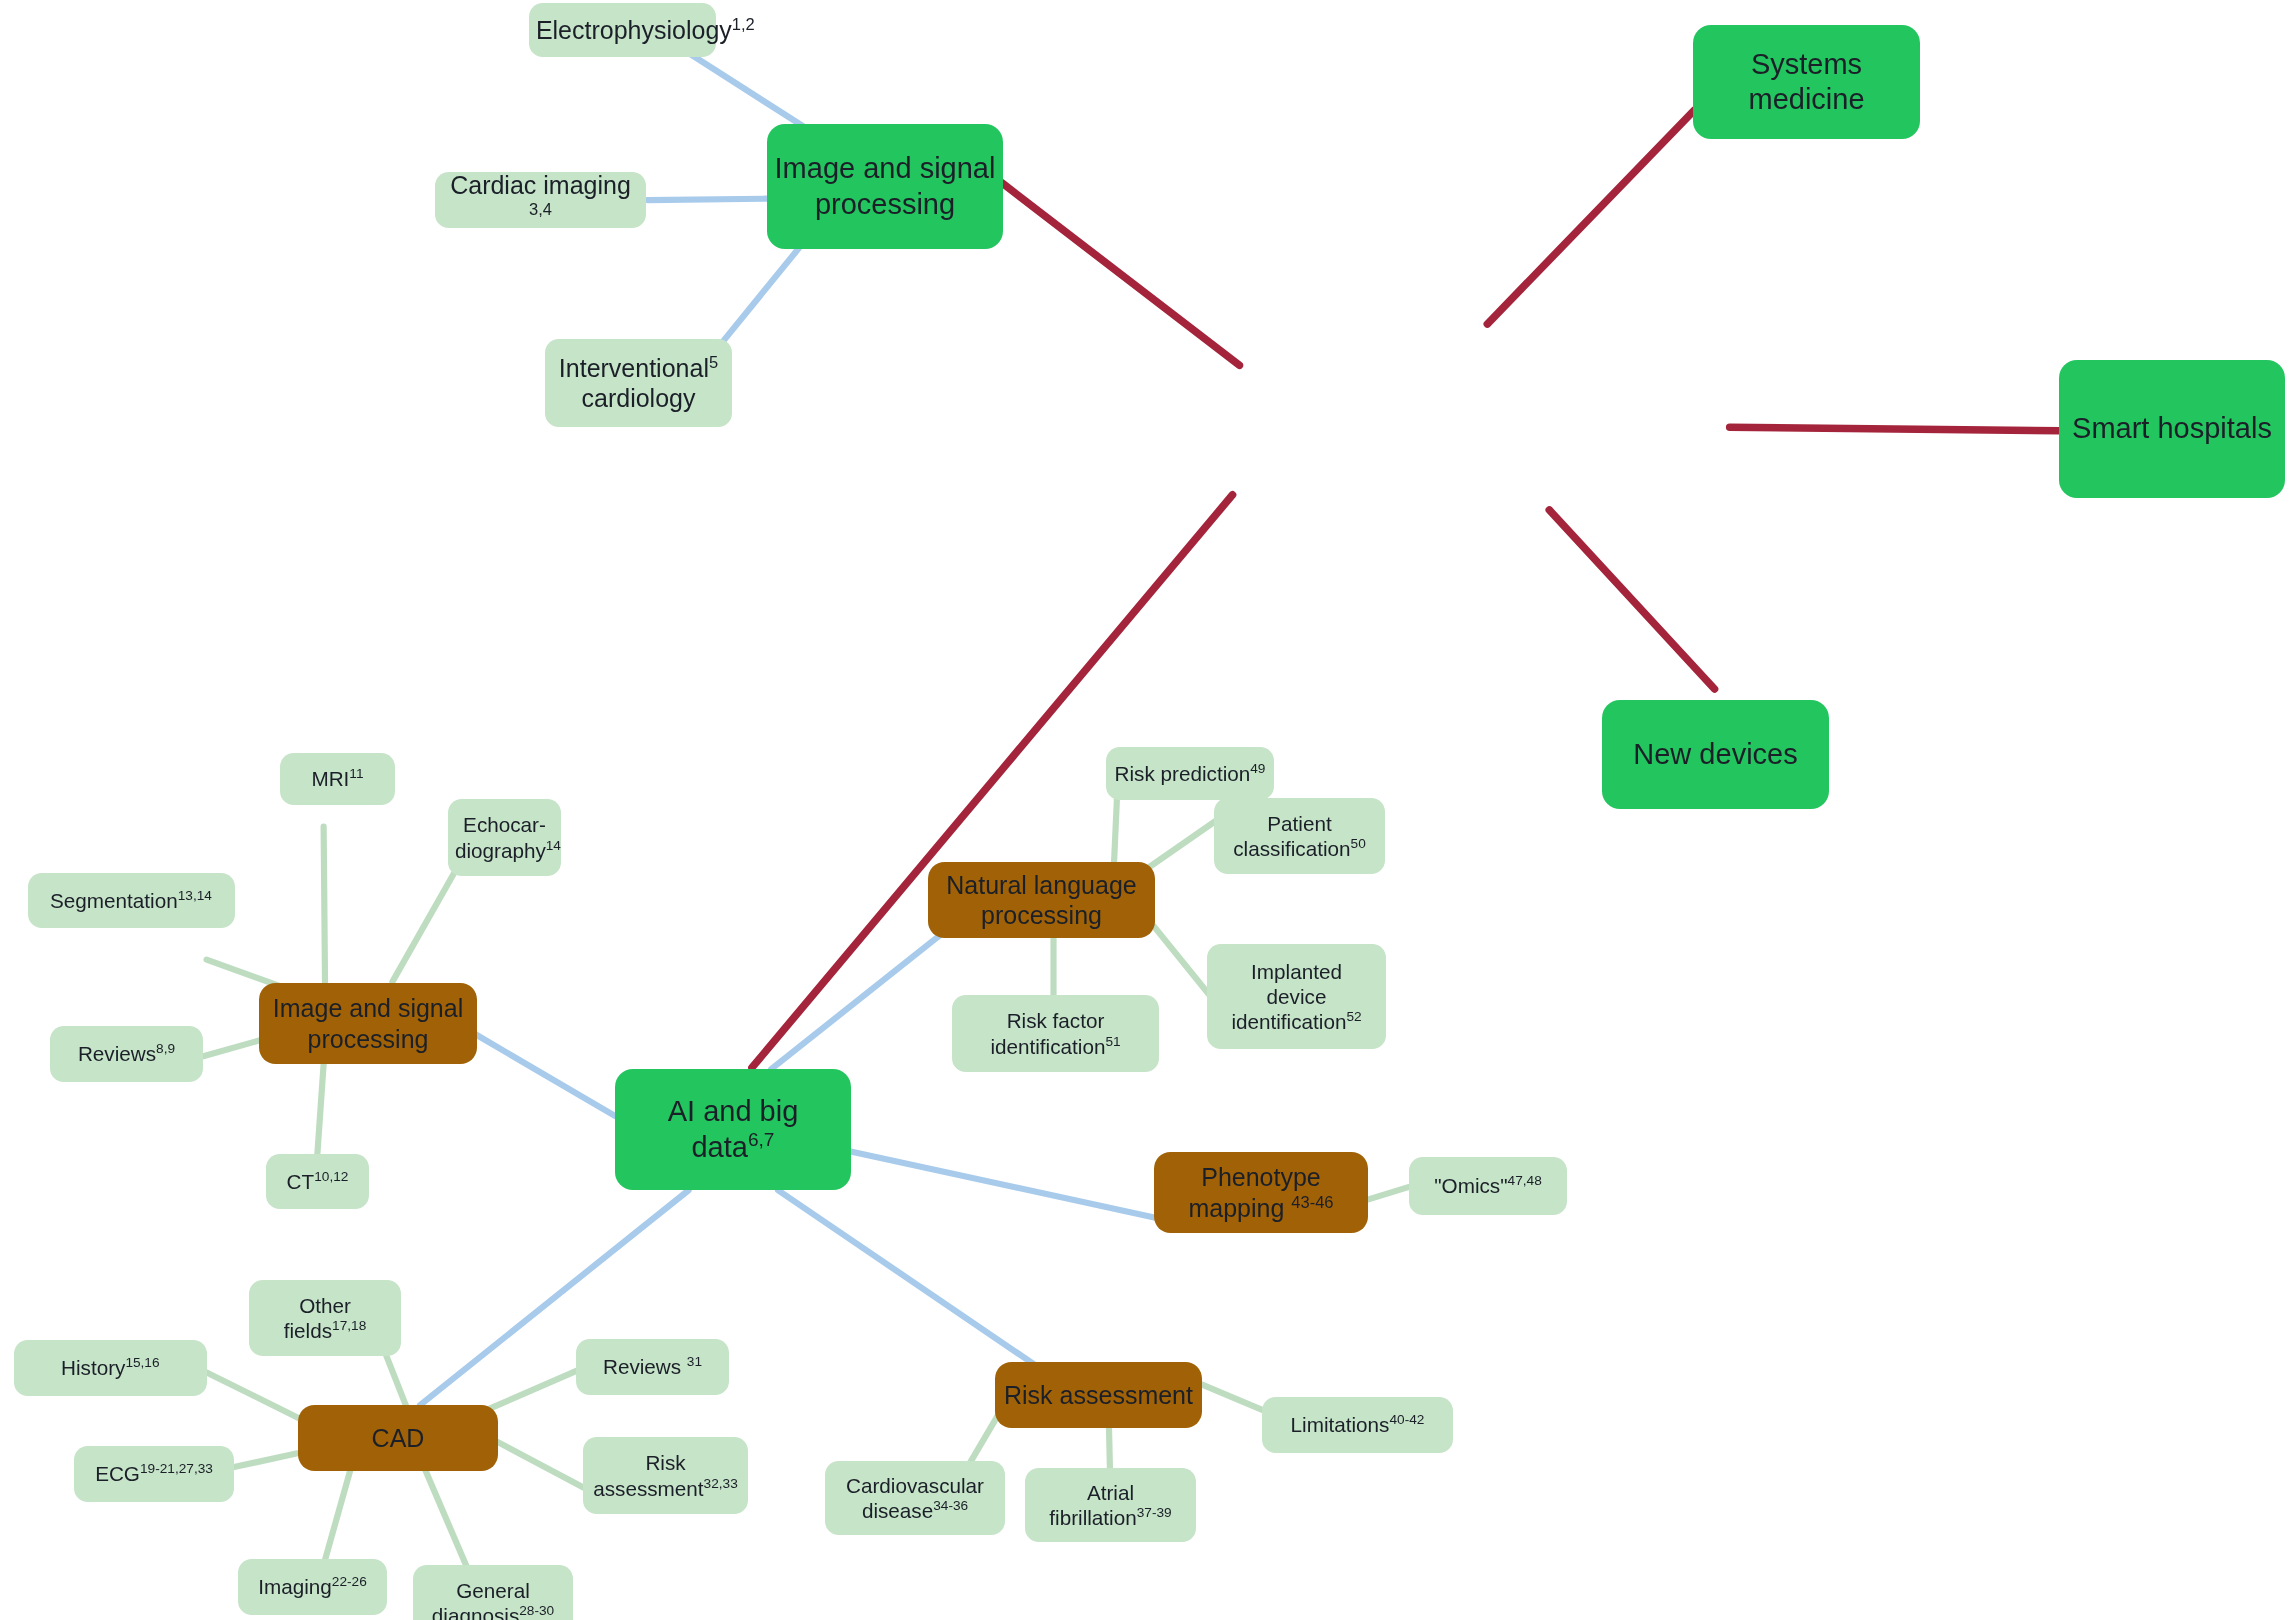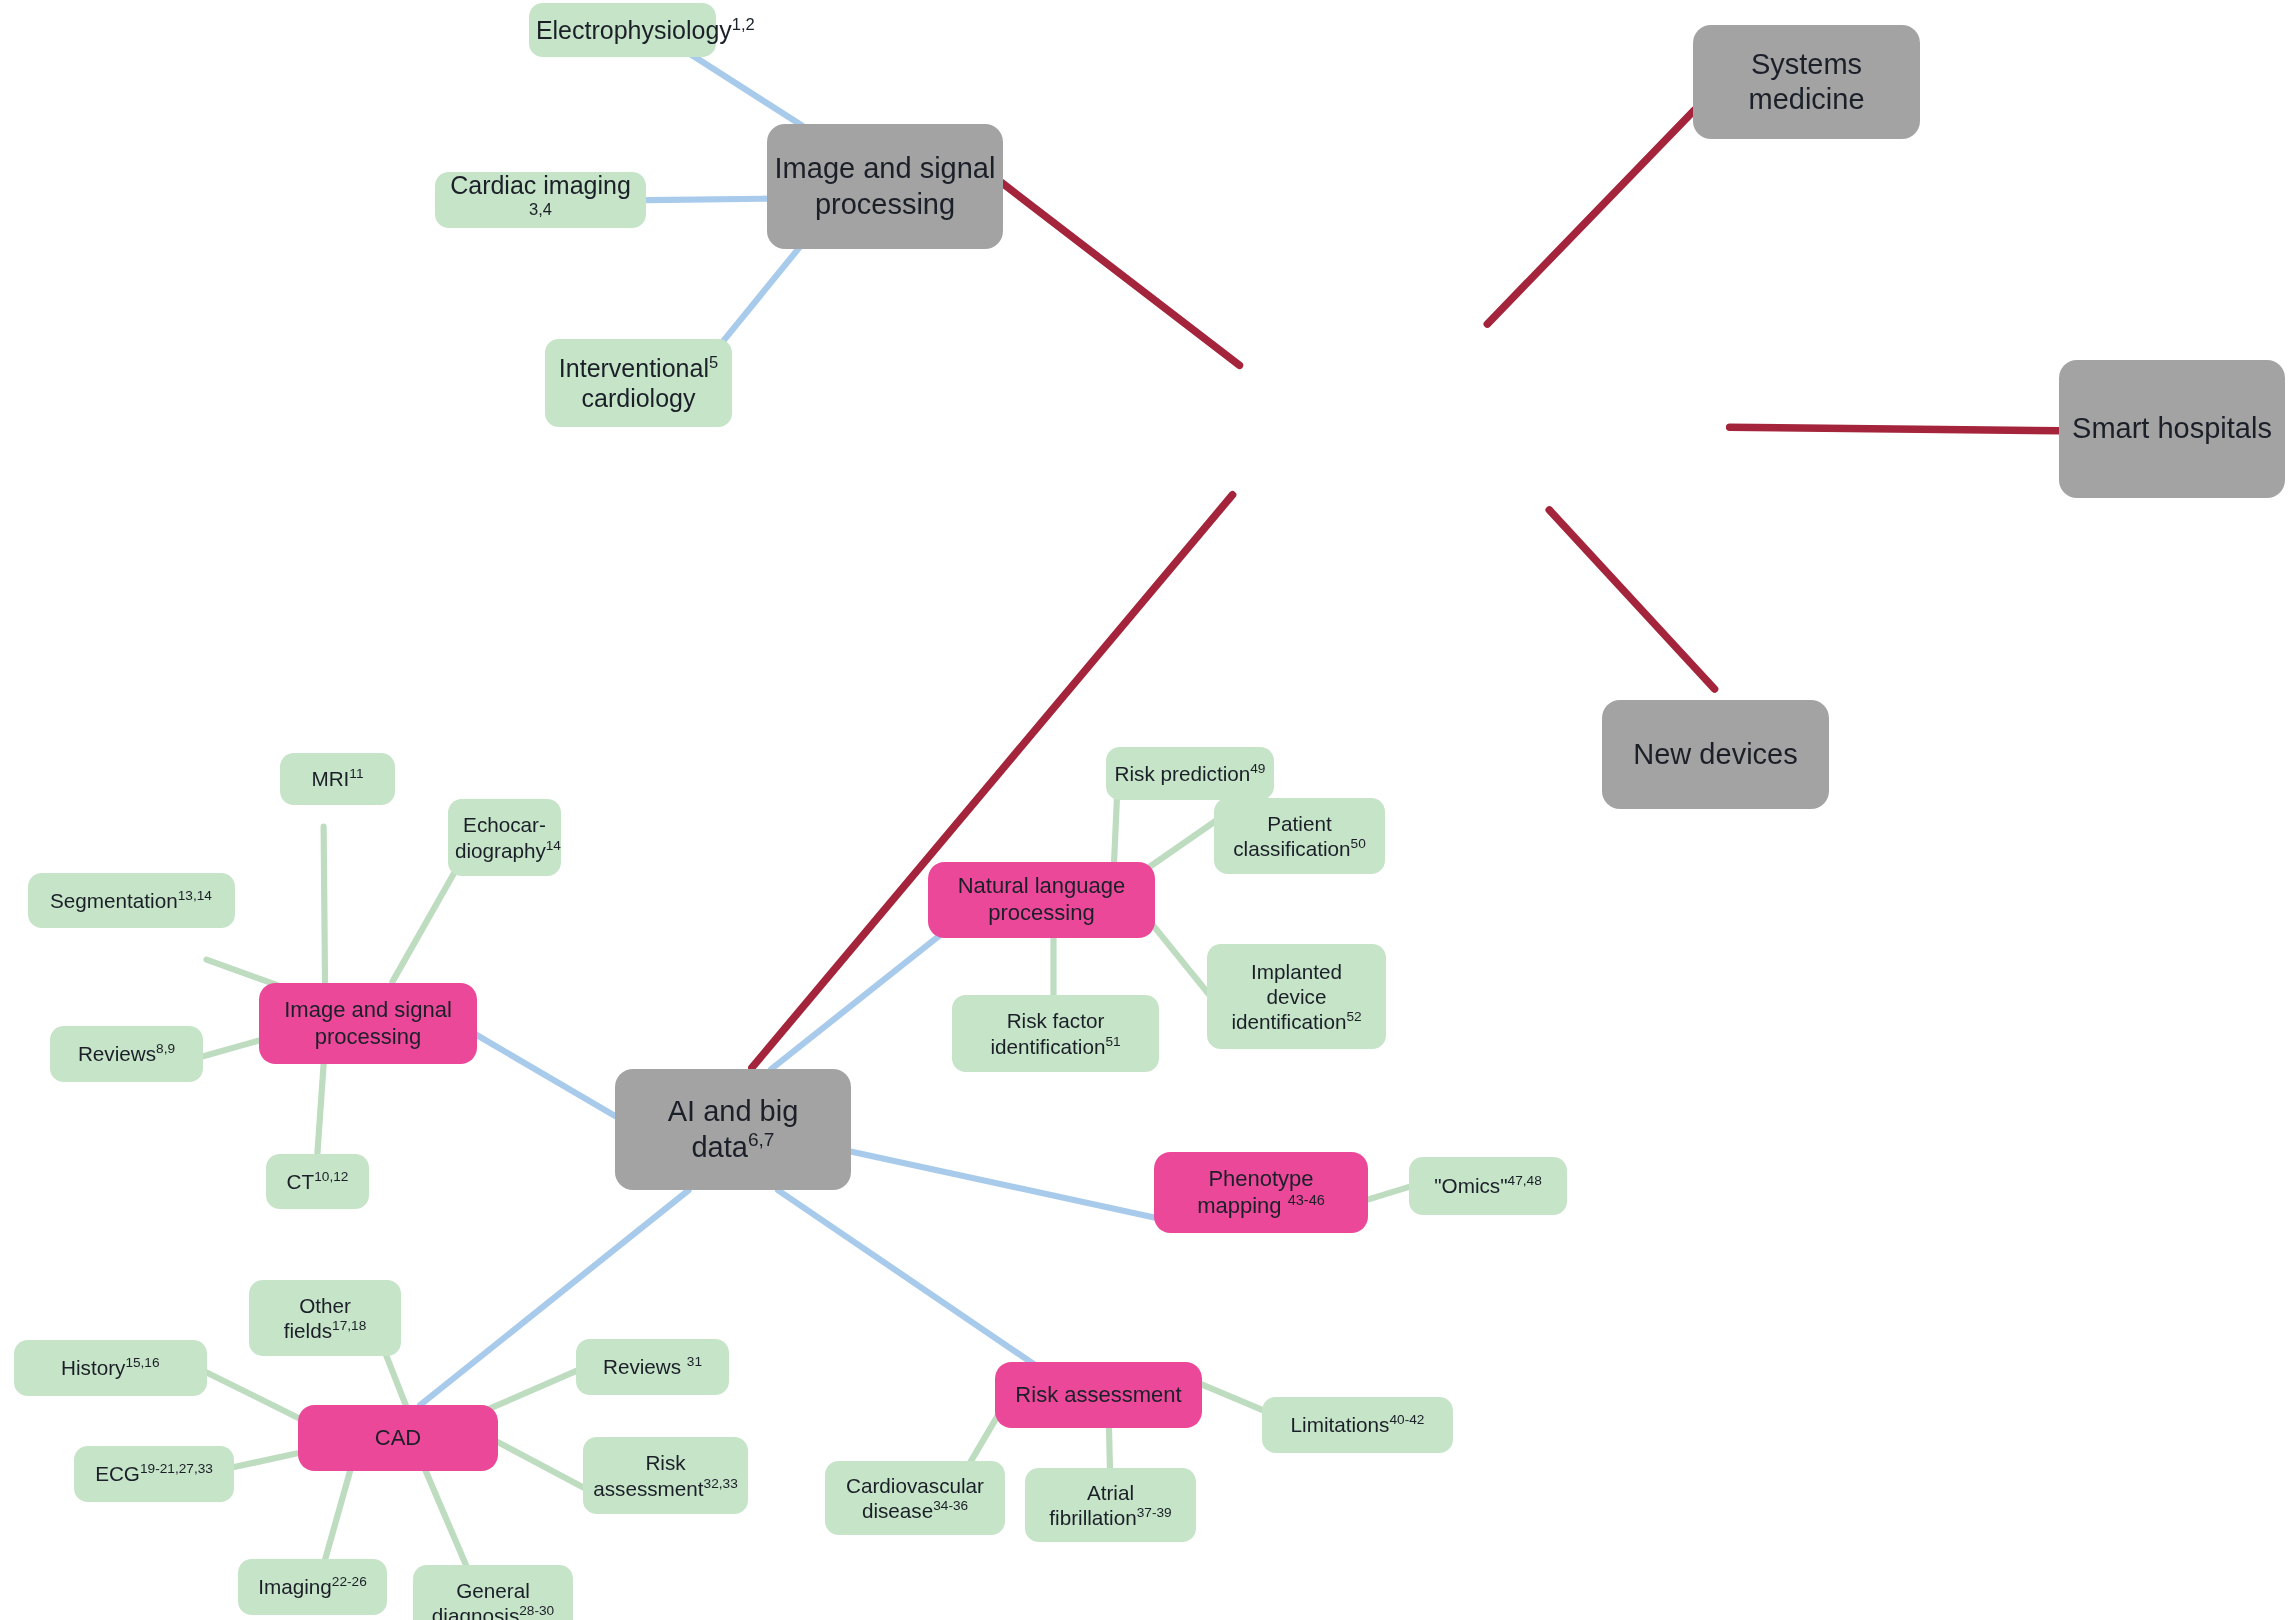--- a/index.html
+++ b/index.html
@@ -36,26 +36,26 @@
     padding: 2.8px 6.9px;
     z-index: 5;
   }
   .node-root {
     background: #A4243B;
     color: #ffffff;
     font-size: 27.5px;
     border-radius: 23.4px;
   }
   .node-blue {
-    background: #a3a3a3;
+    background: #22c55e;
     font-size: 29px;
   }
   .node-gray {
-    background: #ec4899;
-    font-size: 22px;
+    background: #a16207;
+    font-size: 25px;
     border-radius: 16.5px;
   }
   .node-green {
     background: #C6E4C8;
     font-size: 20.7px;
     border-radius: 13.8px;
   }
   .node-green.lg {
     font-size: 25px;
   }

